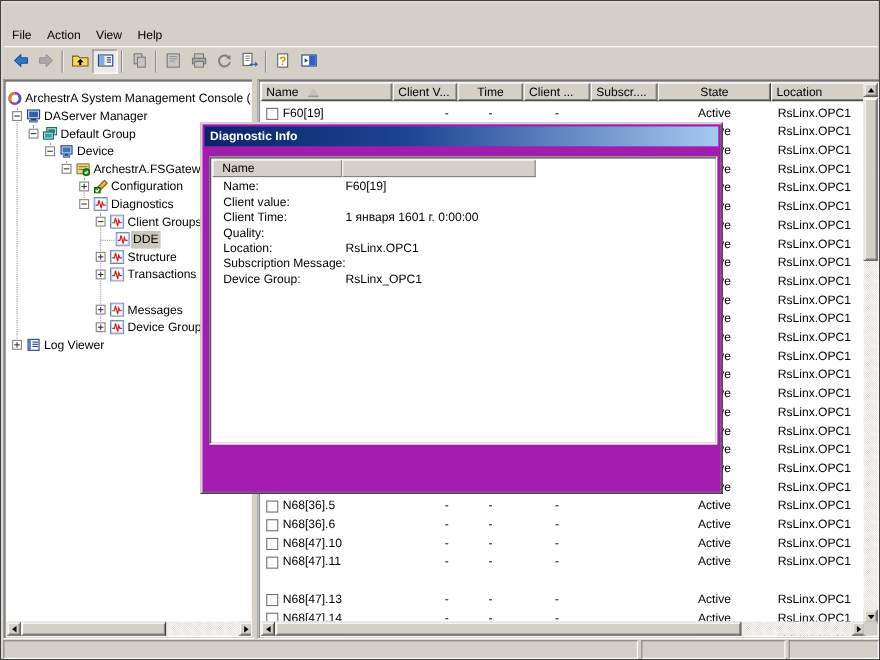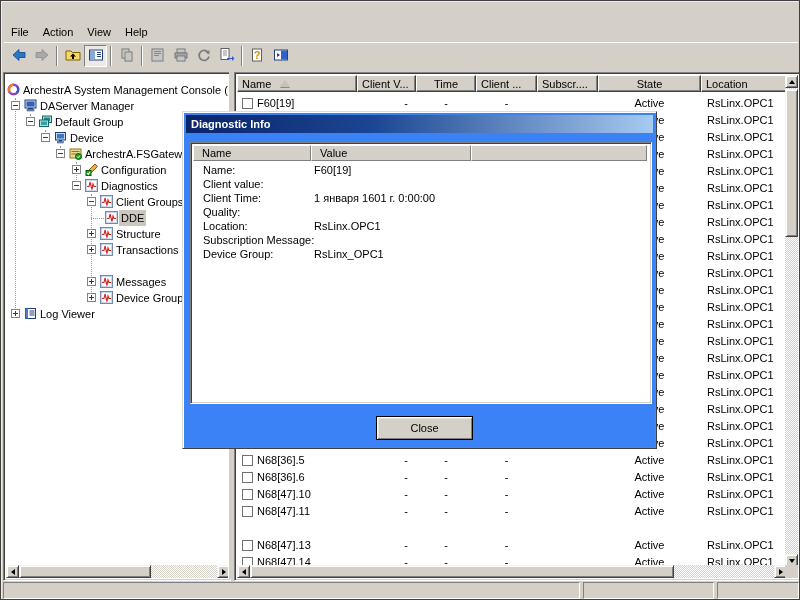--- a/index.html
+++ b/index.html
@@ -62,21 +62,21 @@
                      linear-gradient(45deg,#d4d0c8 25%,transparent 25%,transparent 75%,#d4d0c8 75%);
     background-size:2px 2px;background-position:0 0,1px 1px;}
   .tri-up{width:0;height:0;border-left:3px solid transparent;border-right:3px solid transparent;border-bottom:4px solid #000;}
   .tri-down{width:0;height:0;border-left:3px solid transparent;border-right:3px solid transparent;border-top:4px solid #000;}
   .tri-left{width:0;height:0;border-top:3px solid transparent;border-bottom:3px solid transparent;border-right:4px solid #000;}
   .tri-right{width:0;height:0;border-top:3px solid transparent;border-bottom:3px solid transparent;border-left:4px solid #000;}
   .corner{position:absolute;background:#d4d0c8;}
   
   .spanel{position:absolute;top:581px;height:17px;border:1px solid;border-color:#808080 #fff #fff #808080;box-sizing:border-box;}
   
-  #dialog{left:181px;top:110px;width:475px;height:338px;background:#3b82f6;
+  #dialog{left:181px;top:110px;width:475px;height:338px;background:#a21caf;
     border:1px solid;border-color:#dfdcd4 #404040 #404040 #dfdcd4;
     box-shadow:inset 1px 1px 0 #fff,inset -1px -1px 0 #808080;box-sizing:border-box;z-index:50;}
   #dlg-title{position:absolute;left:3px;top:3px;right:3px;height:18px;
     background:linear-gradient(90deg,#0a246a 0%,#1b4693 40%,#a6caf0 100%);
     color:#fff;font-weight:bold;line-height:18px;padding-left:5px;box-sizing:border-box;}
   #dlg-table{position:absolute;left:7px;top:30px;width:460px;height:260px;}
   .dhdr{position:absolute;left:1px;top:1px;display:flex;}
   .dhcell{height:16px;line-height:15px;background:#d4d0c8;border:1px solid;border-color:#fff #808080 #808080 #fff;
     box-sizing:border-box;padding-left:8px;flex:none;}
   .drow{position:absolute;left:1px;height:14px;line-height:14px;white-space:nowrap;}
@@ -650,21 +650,20 @@
   <div class="spanel" style="left:716px;width:82px;"></div>
 
   <div id="dialog" class="abs">
     <div id="dlg-title">
       <span>Diagnostic Info</span>
     </div>
     <div id="dlg-table" class="sunken">
       <div style="position:absolute;left:2px;top:2px;right:2px;bottom:2px;background:#fff;overflow:hidden;" id="dlg-tbody">
           <div class="dhdr" style="left: 0px; top: 0px;">
             <div class="dhcell" style="width: 118px;">Name</div>
-            <div class="dhcell" style="width: 160px;">Value</div>
             <div class="dhcell" style="width: 176px;"></div>
           </div>
           <div class="drow" style="top: 18px; width: 100%;">
             <span class="dlabel">Name:</span>
             <span class="dvalue">F60[19]</span>
           </div>
           <div class="drow" style="top: 32px; width: 100%;">
             <span class="dlabel">Client value:</span>
             <span class="dvalue"></span>
           </div>
@@ -682,16 +681,15 @@
           <div class="drow" style="top: 88px; width: 100%;">
             <span class="dlabel">Subscription Message:</span>
             <span class="dvalue"></span>
           </div>
           <div class="drow" style="top: 102px; width: 100%;">
             <span class="dlabel">Device Group:</span>
             <span class="dvalue">RsLinx_OPC1</span>
           </div>
         </div>
     </div>
-    <div id="dlg-close">Close</div>
   </div>
 
 </div>
 
 </body></html>

